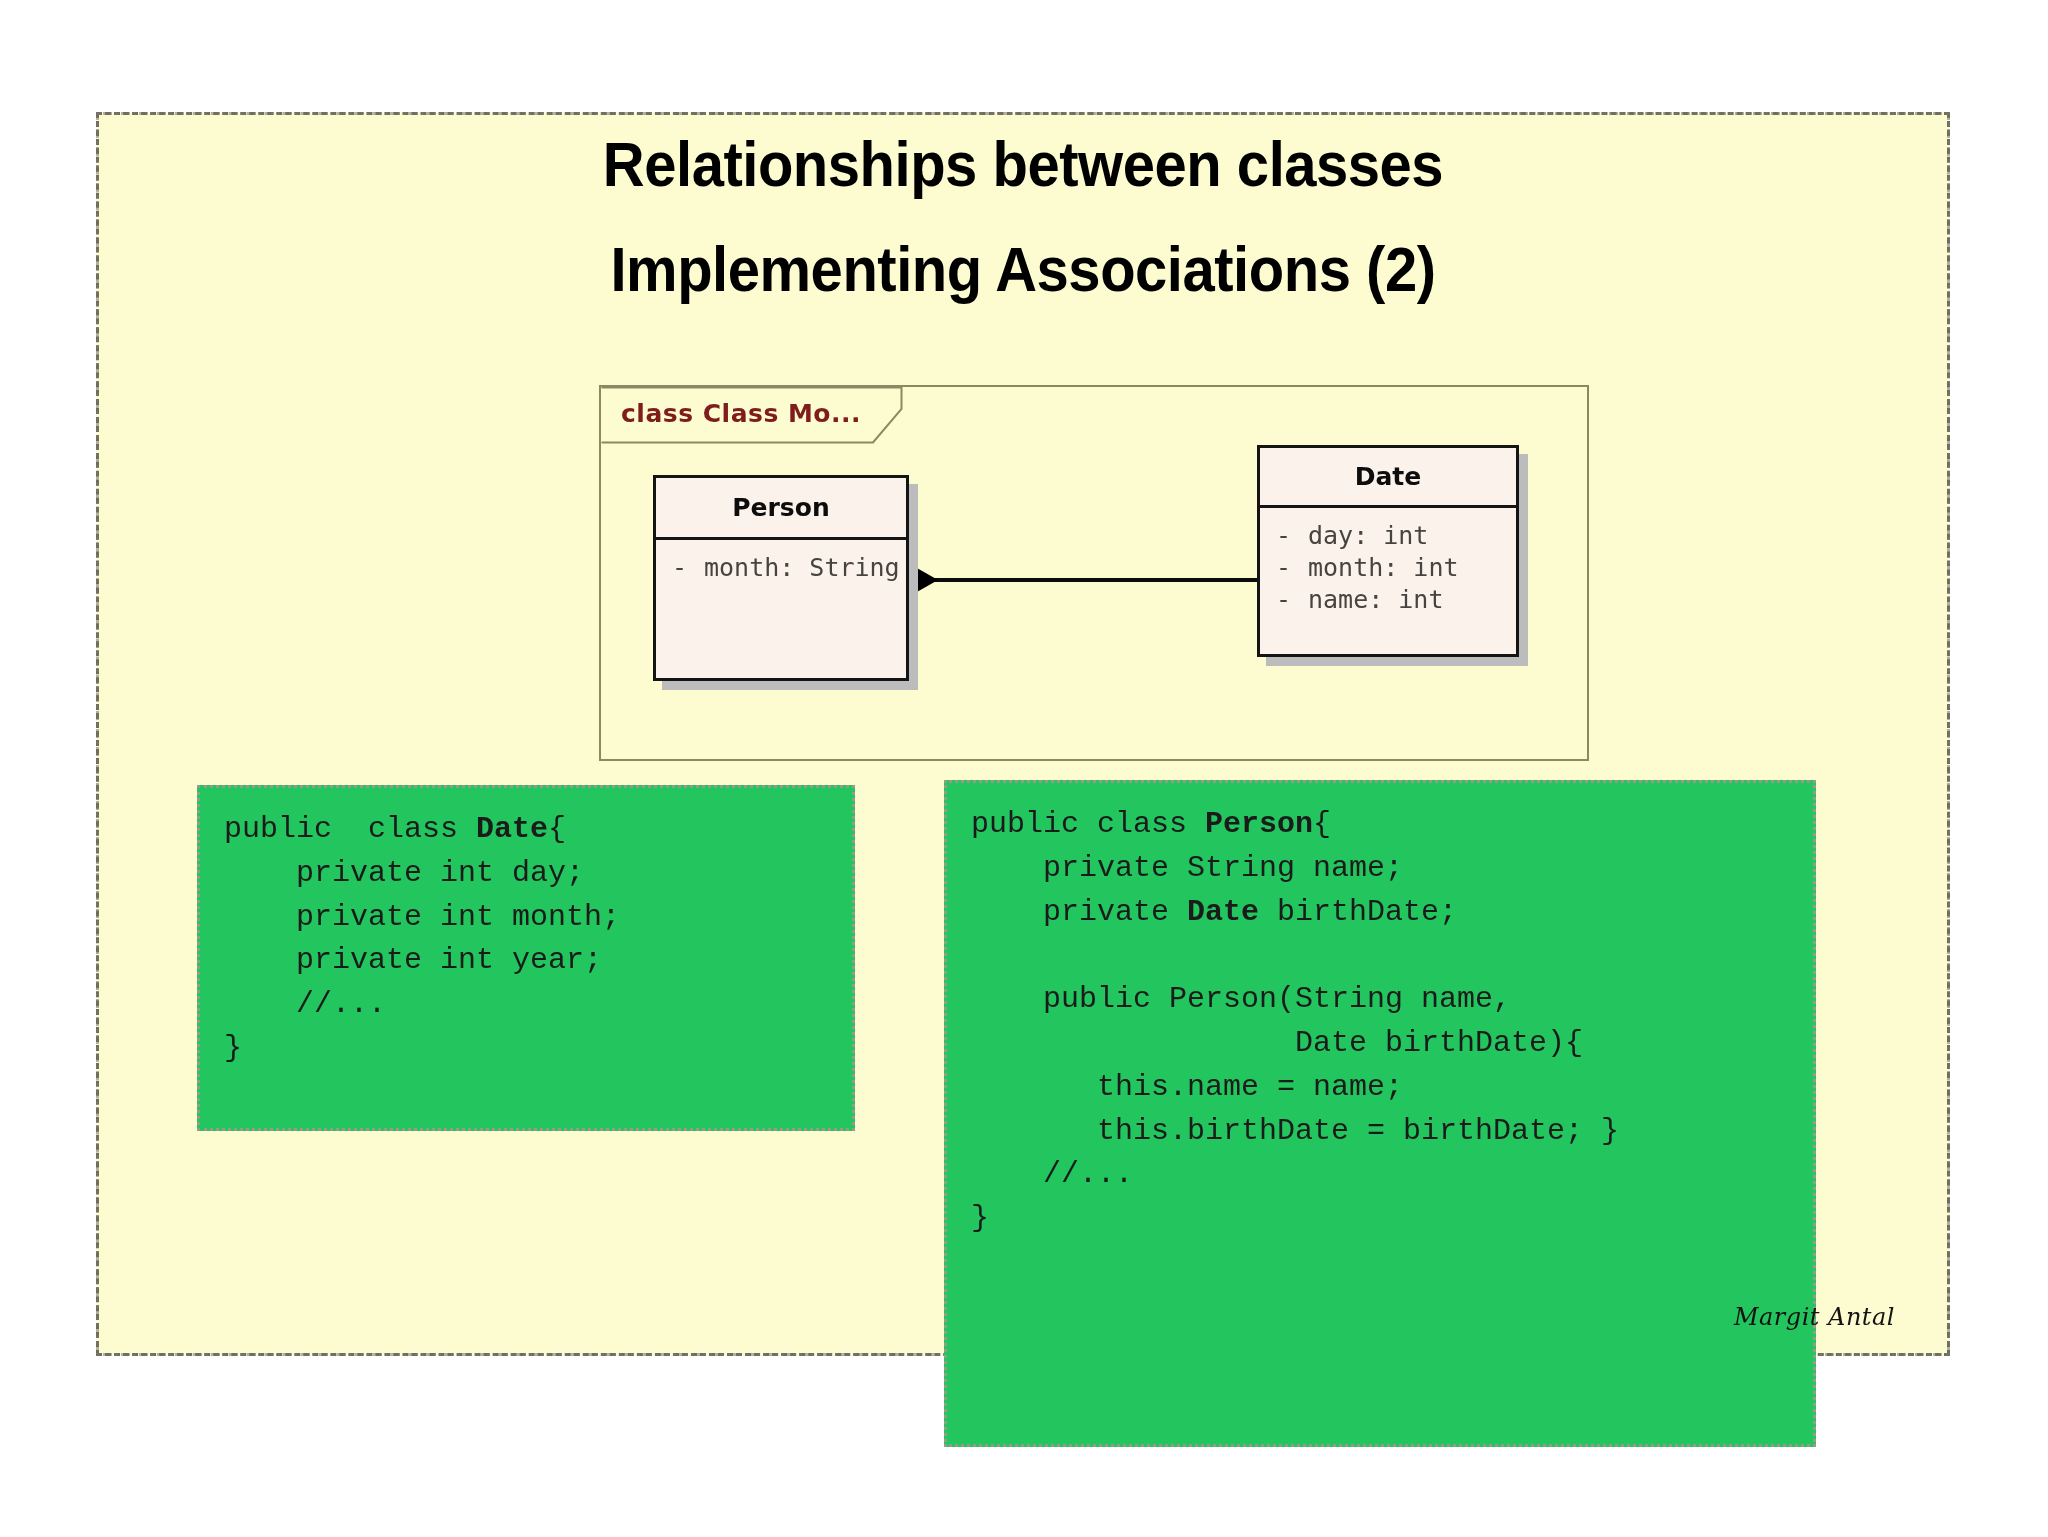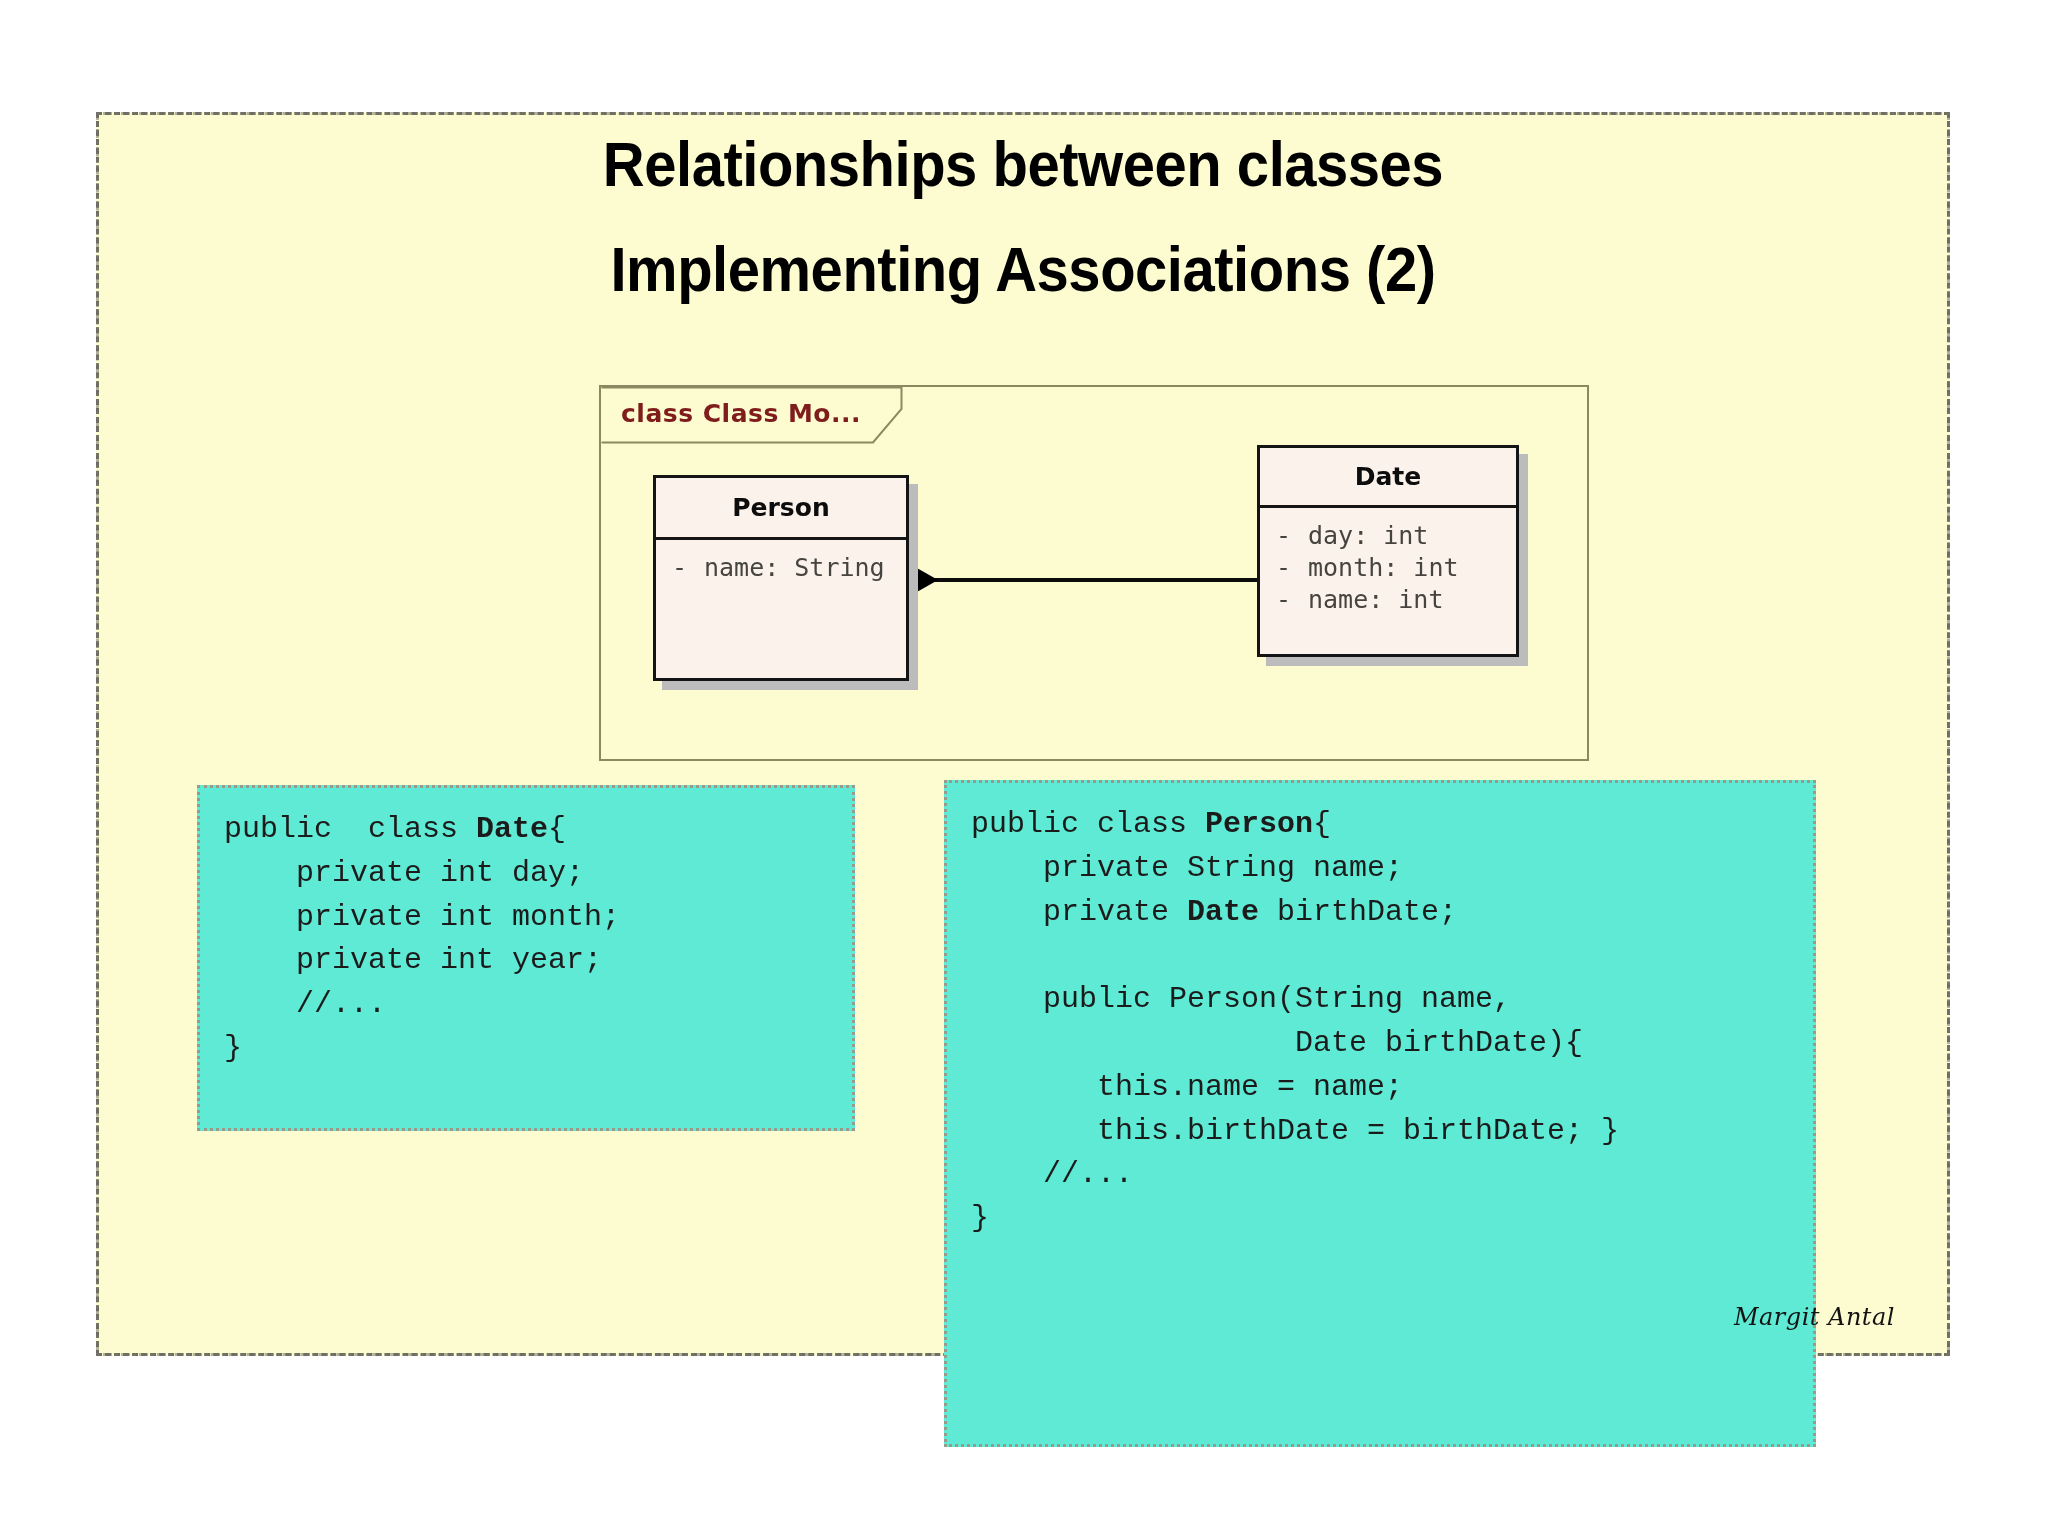--- a/index.html
+++ b/index.html
@@ -161,21 +161,21 @@
     top: 0;
     width: 990px;
     height: 376px;
     overflow: visible;
     pointer-events: none;
   }
 
   
   .code-block {
     position: absolute;
-    background: #5eead4;
+    background: #22c55e;
     border: 3px dotted #9a9a8a;
     box-sizing: border-box;
     padding: 20px 24px;
   }
   .code-block pre {
     margin: 0;
     font-family: "Liberation Mono", "DejaVu Sans Mono", monospace;
     font-size: 30px;
     line-height: 1.46;
     color: #1b1b1b;
@@ -220,21 +220,21 @@
     <svg id="assoc">
       <line x1="322" y1="193" x2="656" y2="193" stroke="#0b0b0b" stroke-width="4"></line>
       <polygon points="308,193 338,176 368,193 338,210" fill="#000000" stroke="#000000" stroke-width="3" transform="translate(-34,0)"></polygon>
     </svg>
 
     <div class="uml-class" id="class-person">
       <div class="uml-class-name">Person</div>
       <div class="uml-attrs">
         <div class="uml-attr">
           <span class="vis">-</span>
-          <span>name: String</span>
+          <span>month: String</span>
         </div>
       </div>
     </div>
 
     <div class="uml-class" id="class-date">
       <div class="uml-class-name">Date</div>
       <div class="uml-attrs">
         <div class="uml-attr">
           <span class="vis">-</span>
           <span>day: int</span>

